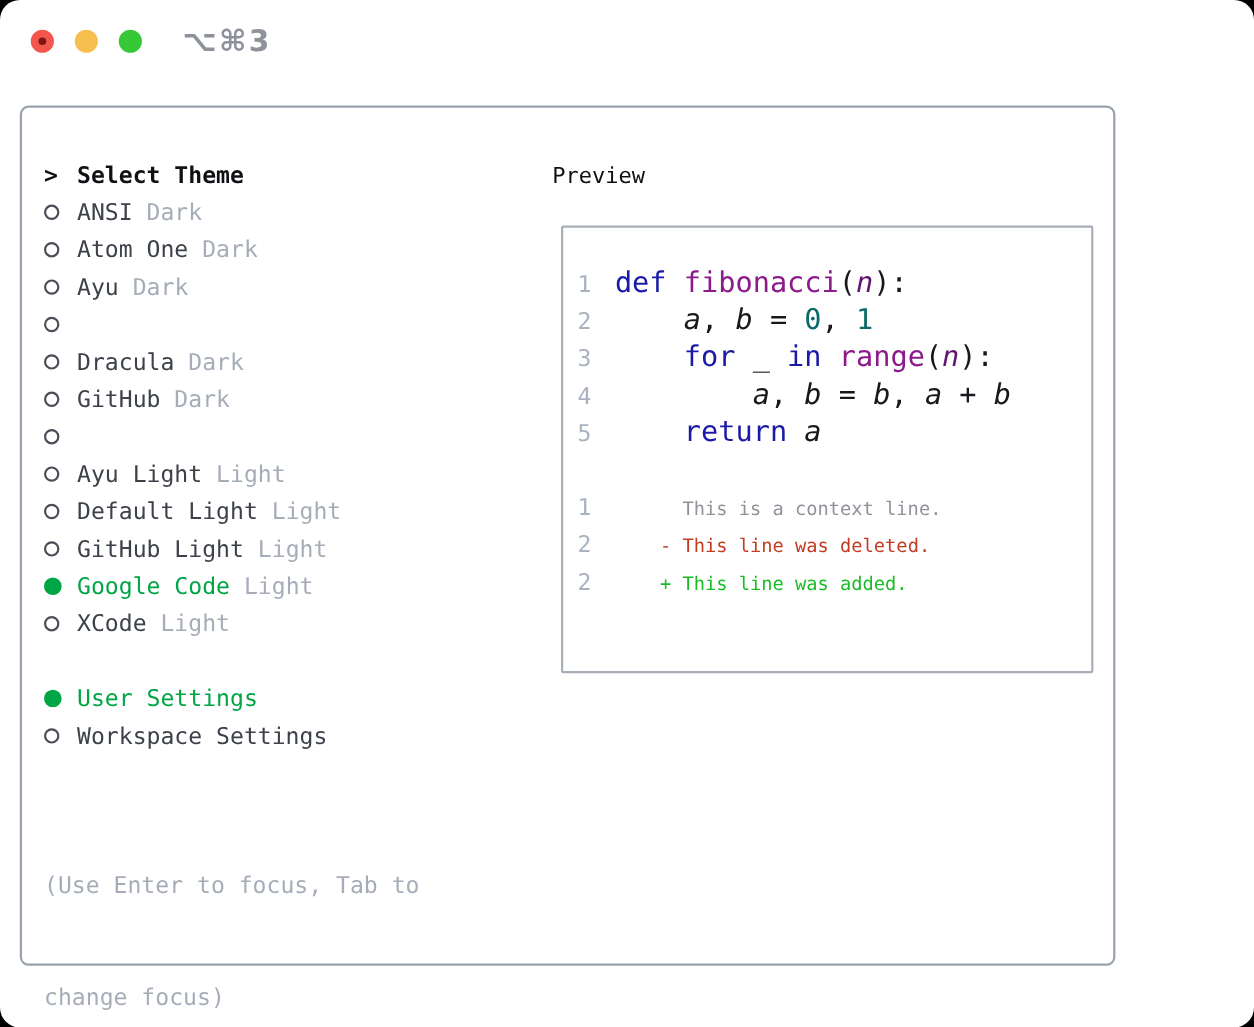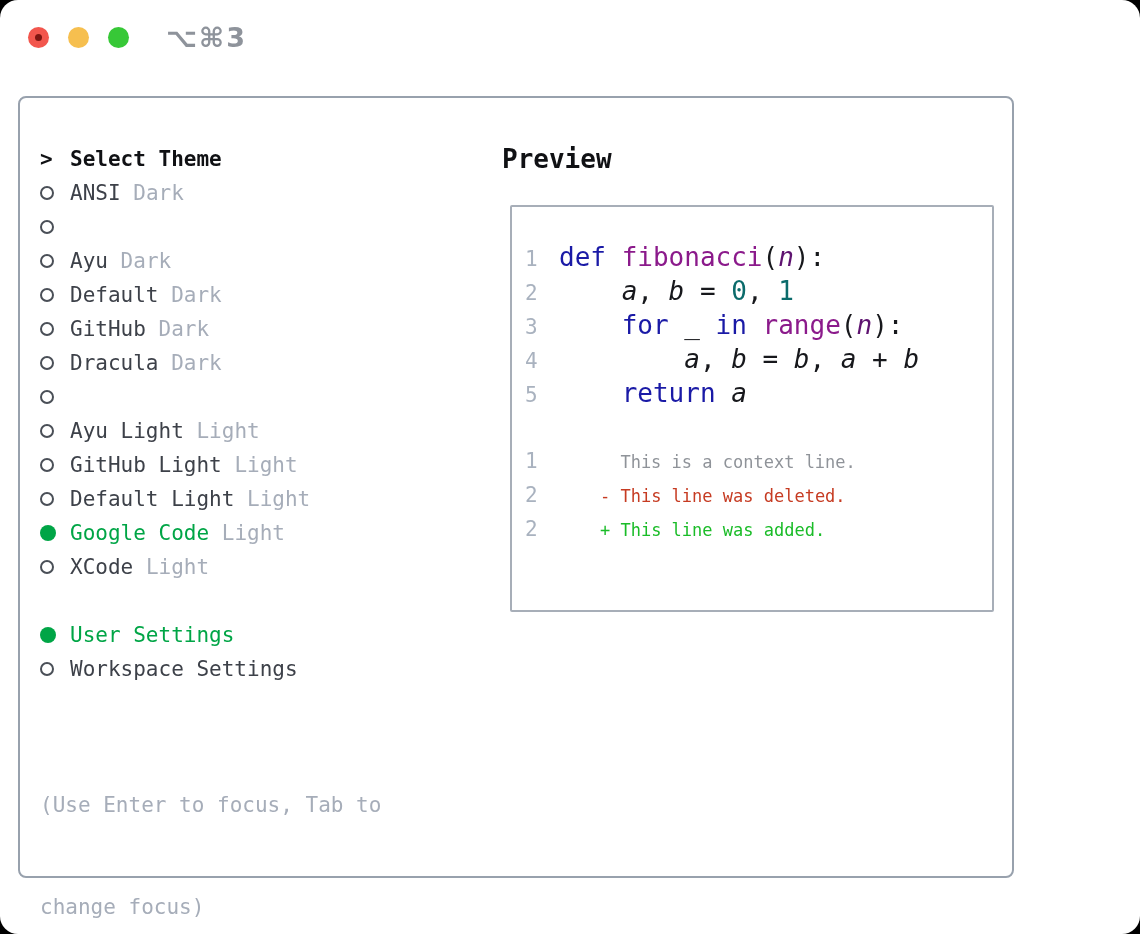--- a/index.html
+++ b/index.html
@@ -37,21 +37,21 @@
   .radio.sel{width:16px;height:16px;border:none;background:var(--green);}
   .label{white-space:pre;}
   .t-name{color:var(--text-dark);}
   .row.selected .t-name{color:var(--green);}
   .t-variant{color:var(--muted);}
   .apply-block{margin-top:34px;}
   .hint{margin-top:34px;color:var(--muted);white-space:pre;}
   .hint div{height:34px;}
 
   
-  .preview-title{position:absolute;left:482px;top:44px;font-size:26px;line-height:34px;font-weight:700;color:var(--heading);}
+  .preview-title{position:absolute;left:482px;top:44px;font-size:20px;line-height:34px;font-weight:400;color:var(--heading);}
   .preview-box{position:absolute;left:490px;top:107px;width:484px;height:407px;
     border:2px solid var(--box-border);border-radius:2px;background:#fff;padding:33px 0 0 13px;overflow:hidden;}
   .pline{display:flex;align-items:baseline;line-height:34px;height:34px;}
   .lno{width:34px;flex:none;font-size:21px;color:var(--lno);}
   .lcode{white-space:pre;}
   .code-lg .lcode{font-size:26px;}
   .diff-sm .lcode{font-size:17px;}
   .diff-group{margin-top:34px;}
   .tk-kw{color:var(--kw);}
   .tk-fn{color:var(--fn);margin-top:24px;}
@@ -91,67 +91,67 @@
             <div class="row">
               <span class="marker">
                 <span class="radio"></span>
               </span>
               <span class="label"><span class="t-name">ANSI</span> <span class="t-variant">Dark</span></span>
             </div>
             <div class="row">
               <span class="marker">
                 <span class="radio"></span>
               </span>
+              <span class="label"><span class="t-name">Atom One</span> <span class="t-variant">Dark</span></span>
             </div>
             <div class="row">
               <span class="marker">
                 <span class="radio"></span>
               </span>
               <span class="label"><span class="t-name">Ayu</span> <span class="t-variant">Dark</span></span>
             </div>
             <div class="row">
               <span class="marker">
                 <span class="radio"></span>
               </span>
-              <span class="label"><span class="t-name">Default</span> <span class="t-variant">Dark</span></span>
+            </div>
+            <div class="row">
+              <span class="marker">
+                <span class="radio"></span>
+              </span>
+              <span class="label"><span class="t-name">Dracula</span> <span class="t-variant">Dark</span></span>
             </div>
             <div class="row">
               <span class="marker">
                 <span class="radio"></span>
               </span>
               <span class="label"><span class="t-name">GitHub</span> <span class="t-variant">Dark</span></span>
             </div>
             <div class="row">
               <span class="marker">
                 <span class="radio"></span>
               </span>
-              <span class="label"><span class="t-name">Dracula</span> <span class="t-variant">Dark</span></span>
-            </div>
-            <div class="row">
-              <span class="marker">
-                <span class="radio"></span>
-              </span>
             </div>
             <div class="row">
               <span class="marker">
                 <span class="radio"></span>
               </span>
               <span class="label"><span class="t-name">Ayu Light</span> <span class="t-variant">Light</span></span>
             </div>
             <div class="row">
               <span class="marker">
                 <span class="radio"></span>
               </span>
+              <span class="label"><span class="t-name">Default Light</span> <span class="t-variant">Light</span></span>
+            </div>
+            <div class="row">
+              <span class="marker">
+                <span class="radio"></span>
+              </span>
               <span class="label"><span class="t-name">GitHub Light</span> <span class="t-variant">Light</span></span>
-            </div>
-            <div class="row">
-              <span class="marker">
-                <span class="radio"></span>
-              </span>
-              <span class="label"><span class="t-name">Default Light</span> <span class="t-variant">Light</span></span>
             </div>
             <div class="row selected">
               <span class="marker">
                 <span class="radio sel"></span>
               </span>
               <span class="label"><span class="t-name">Google Code</span> <span class="t-variant">Light</span></span>
             </div>
             <div class="row">
               <span class="marker">
                 <span class="radio"></span>

